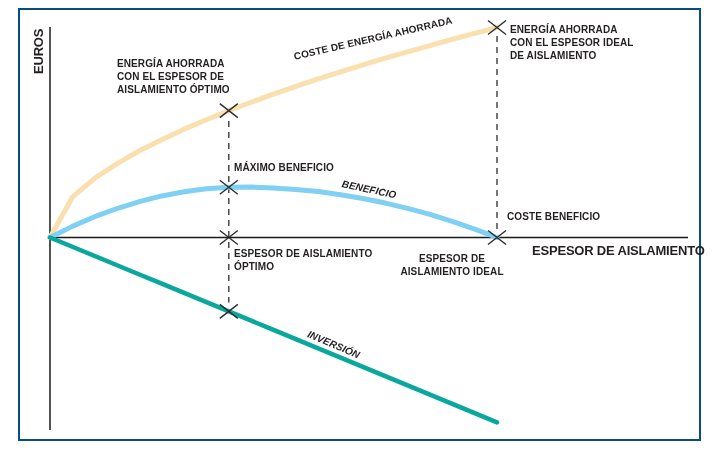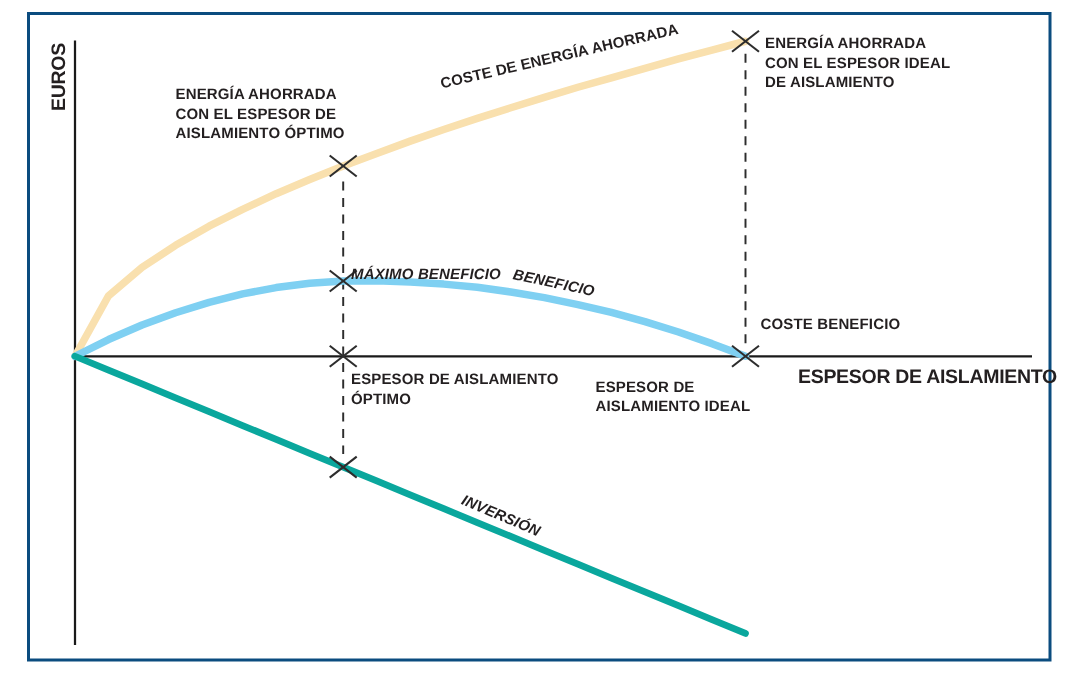--- a/index.html
+++ b/index.html
@@ -13,21 +13,21 @@
   }
   svg.plot{position:absolute;left:0;top:0;width:713px;height:450px;}
   svg.plot polyline{fill:none;stroke-linecap:round;stroke-linejoin:round;}
   svg .axis{stroke:#1a1a1a;stroke-width:1.5;}
   svg .guide{stroke:#2d2d2d;stroke-width:1.3;stroke-dasharray:6 5;}
   svg .mk{stroke:#2d2d2d;stroke-width:1.4;}
   .lbl{
     position:absolute;color:#231f20;font-weight:700;font-size:10px;
     line-height:13px;white-space:pre-line;letter-spacing:.1px;
   }
-  .lbl.right{text-align:left;}
+  .lbl.right{text-align:center;}
   .axis-title{
     position:absolute;color:#231f20;font-weight:700;font-size:13px;
     letter-spacing:-.2px;white-space:nowrap;
   }
   .rot{transform-origin:left center;white-space:nowrap;}
   .ital{font-style:italic;}
 </style>
 </head>
 <body>
 
@@ -64,21 +64,21 @@
 <div class="lbl" style="left:117px;top:57px;">ENERGÍA AHORRADA
 CON EL ESPESOR DE
 AISLAMIENTO ÓPTIMO</div>
 
 <div class="lbl rot" style="left:294px;top:50px;transform:rotate(-13deg);">COSTE DE ENERGÍA AHORRADA</div>
 
 <div class="lbl" style="left:510px;top:23px;">ENERGÍA AHORRADA
 CON EL ESPESOR IDEAL
 DE AISLAMIENTO</div>
 
-<div class="lbl" style="left:234px;top:177px;font-style:italic;">MÁXIMO BENEFICIO</div>
+<div class="lbl" style="left:234px;top:161px;">MÁXIMO BENEFICIO</div>
 
 <div class="lbl rot ital" style="left:342px;top:177px;transform:rotate(12deg);">BENEFICIO</div>
 
 <div class="lbl" style="left:507px;top:210px;">COSTE BENEFICIO</div>
 
 <div class="lbl" style="left:234px;top:247px;">ESPESOR DE AISLAMIENTO
 ÓPTIMO</div>
 
 <div class="lbl right" style="left:397px;top:252px;width:110px;">ESPESOR DE
 AISLAMIENTO IDEAL</div>

